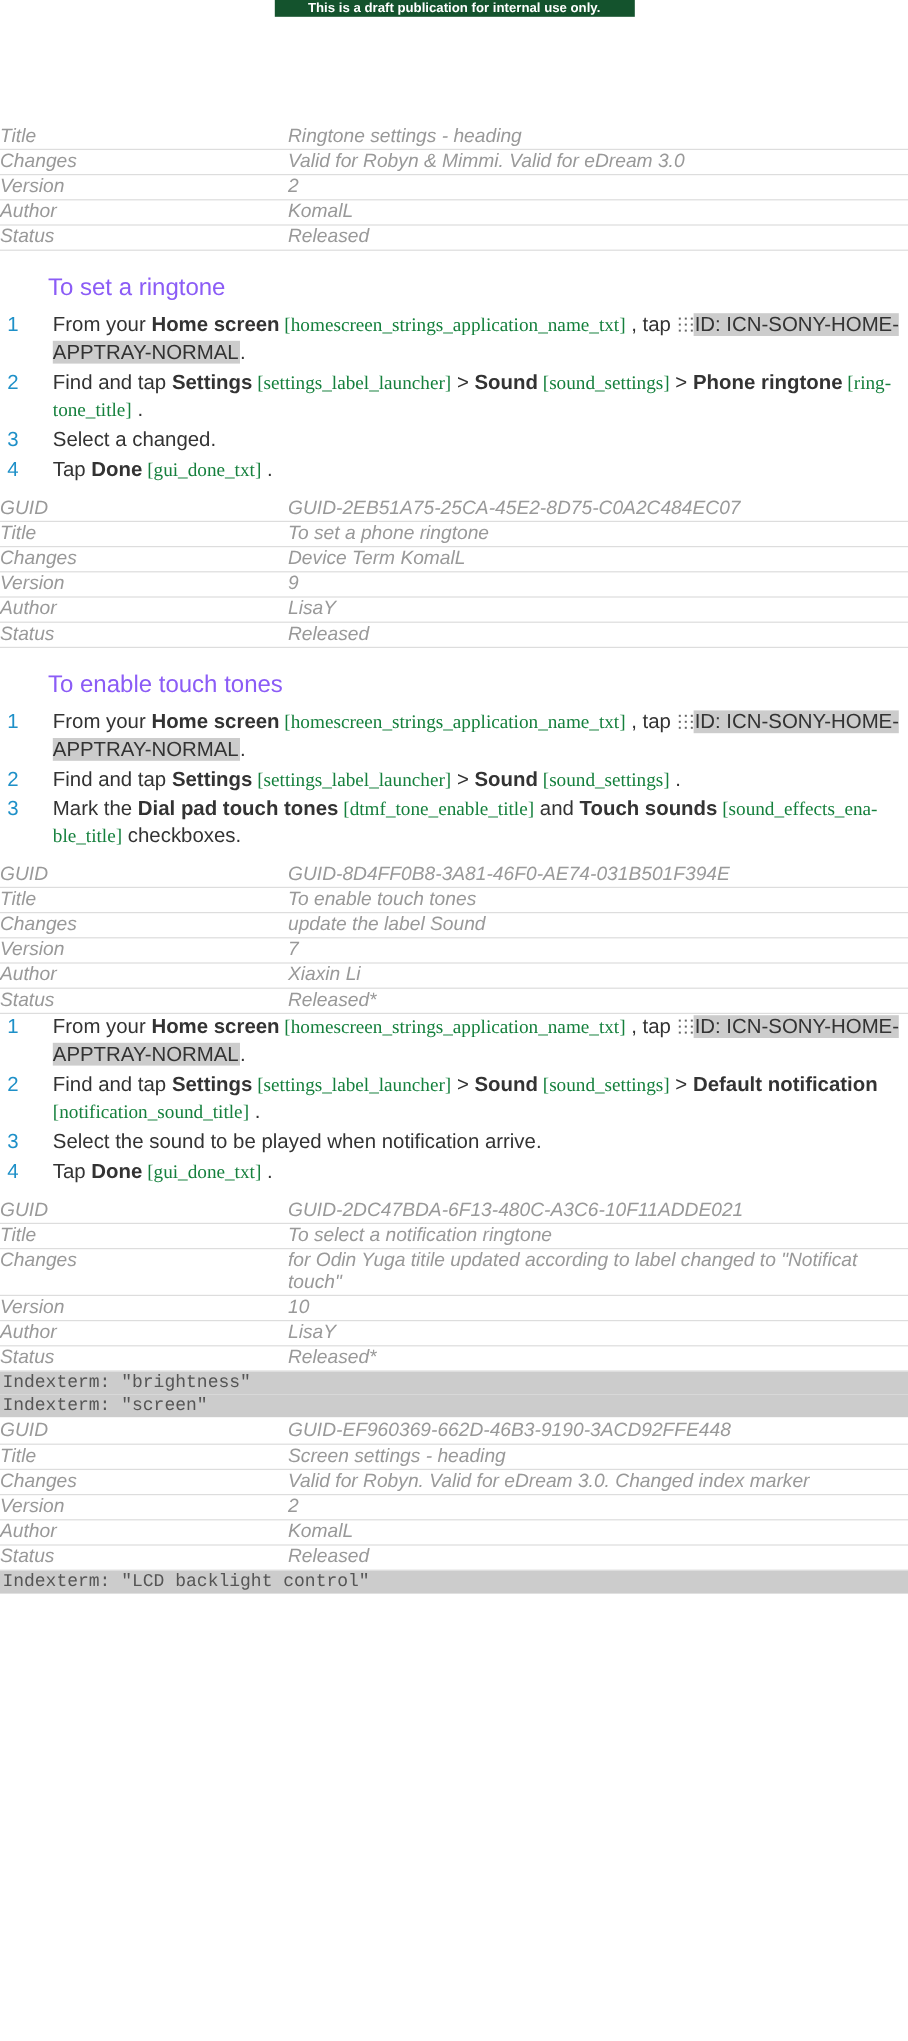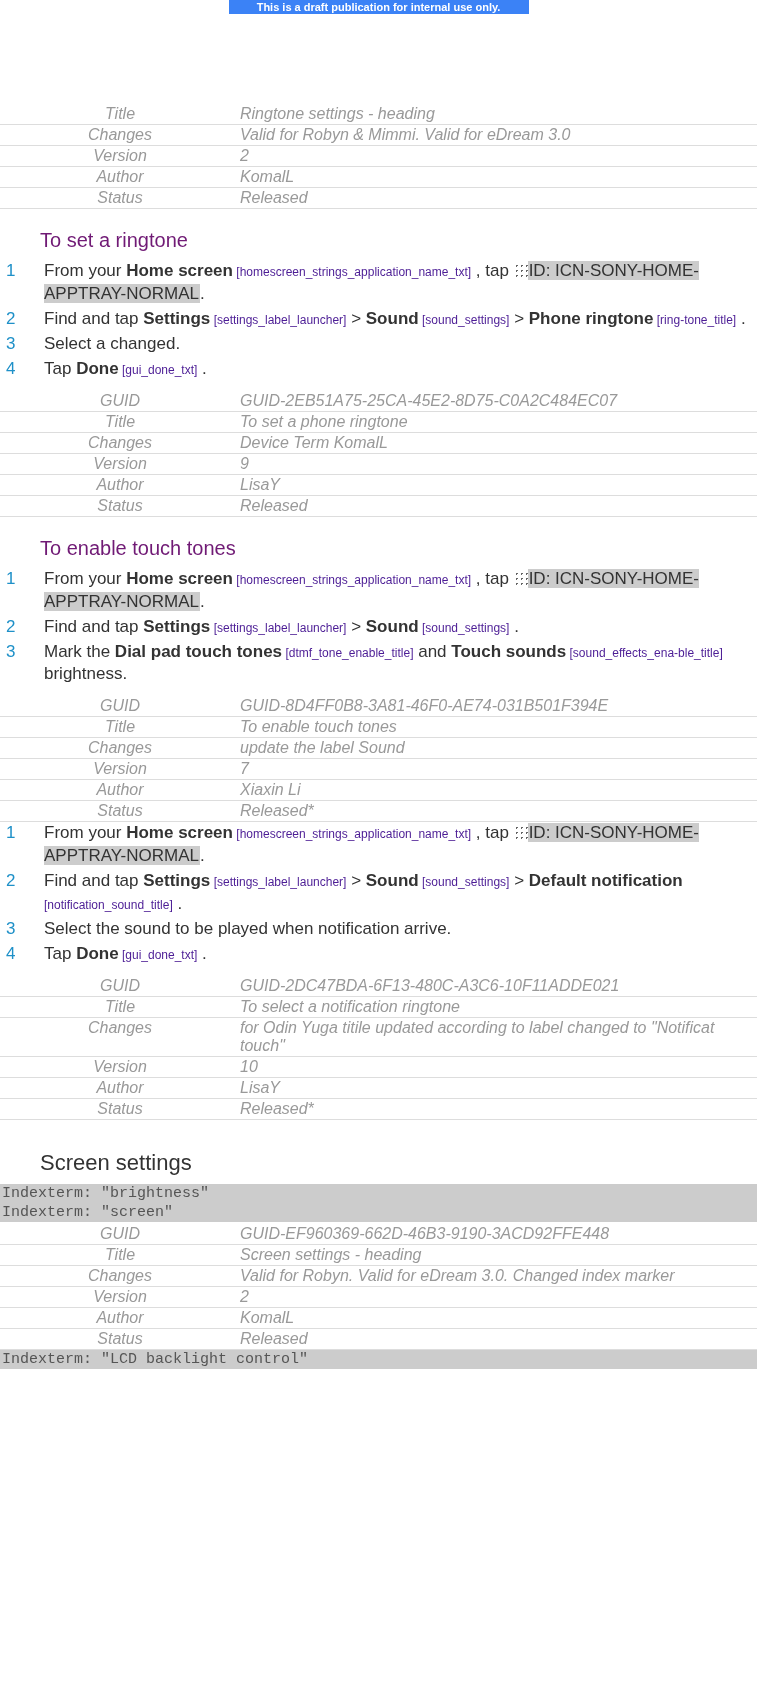--- a/index.html
+++ b/index.html
@@ -4,21 +4,21 @@
 <style>
   body {
     margin: 0;
     padding: 0;
     background: #fff;
     font-family: Arial, Helvetica, sans-serif;
     color: #333;
     width: 757px;
   }
   .banner {
-    background: #3b82f6;
+    background: #14532d;
     color: #fff;
     font-size: 11px;
     font-weight: bold;
     text-align: center;
     width: 300px;
     margin: 0 auto;
     padding: 1px 0;
   }
   .page {
     padding: 0 0 40px 0;
@@ -30,23 +30,23 @@
     color: #999;
     font-size: 16px;
     margin-top: 90px;
   }
   .meta-table.nomargin { margin-top: 2px; }
   .meta-table td {
     border-bottom: 1px solid #ddd;
     padding: 1px 0;
     vertical-align: top;
   }
-  .meta-table td:first-child { width: 240px; text-align: center; }
+  .meta-table td:first-child { width: 240px; }
   .headline {
-    color: #701a75;
+    color: #8b5cf6;
     font-size: 20px;
     margin: 20px 0 8px 40px;
     font-weight: normal;
   }
   .section-heading {
     color: #333;
     font-size: 22px;
     margin: 30px 0 8px 40px;
     font-weight: normal;
   }
@@ -65,21 +65,21 @@
   }
   .stepnum {
     color: #1e90c8;
     width: 38px;
     flex-shrink: 0;
     text-align: left;
     padding-left: 6px;
   }
   .stepbody { flex: 1; }
   .b { font-weight: bold; }
-  .ref { color: #4c1d95; font-size: 12px; }
+  .ref { color: #15803d; font-size: 16px; font-family: Liberation Serif, serif; }
   .icon-grid {
     display: inline-block;
     width: 14px;
     height: 14px;
     position: relative;
     top: 1px;
   }
   .icon-grid::before {
     content: "";
     position: absolute;
@@ -198,21 +198,21 @@
       </li>
     <li>
         <span class="stepnum">2</span>
         <span class="stepbody">
       <span>Find and tap </span><span class="b">Settings</span><span class="ref"> [settings_label_launcher]</span><span> &gt; </span><span class="b">Sound</span><span class="ref"> [sound_settings]</span><span> .</span>
     </span>
       </li>
     <li>
         <span class="stepnum">3</span>
         <span class="stepbody">
-      <span>Mark the </span><span class="b">Dial pad touch tones</span><span class="ref"> [dtmf_tone_enable_title]</span><span> and </span><span class="b">Touch sounds</span><span class="ref"> [sound_effects_ena-ble_title]</span><span> brightness.</span>
+      <span>Mark the </span><span class="b">Dial pad touch tones</span><span class="ref"> [dtmf_tone_enable_title]</span><span> and </span><span class="b">Touch sounds</span><span class="ref"> [sound_effects_ena-ble_title]</span><span> checkboxes.</span>
     </span>
       </li>
   </ol>
 
   <table class="meta-table nomargin">
     <tbody>
         <tr>
           <td>GUID</td>
           <td>GUID-8D4FF0B8-3A81-46F0-AE74-031B501F394E</td>
         </tr>
@@ -286,21 +286,20 @@
           <td>Author</td>
           <td>LisaY</td>
         </tr>
     <tr>
           <td>Status</td>
           <td>Released*</td>
         </tr>
   </tbody>
     </table>
 
-  <h2 class="section-heading">Screen settings</h2>
   <div class="indexterm">Indexterm: "brightness"</div>
   <div class="indexterm">Indexterm: "screen"</div>
 
   <table class="meta-table nomargin">
     <tbody>
         <tr>
           <td>GUID</td>
           <td>GUID-EF960369-662D-46B3-9190-3ACD92FFE448</td>
         </tr>
     <tr>

